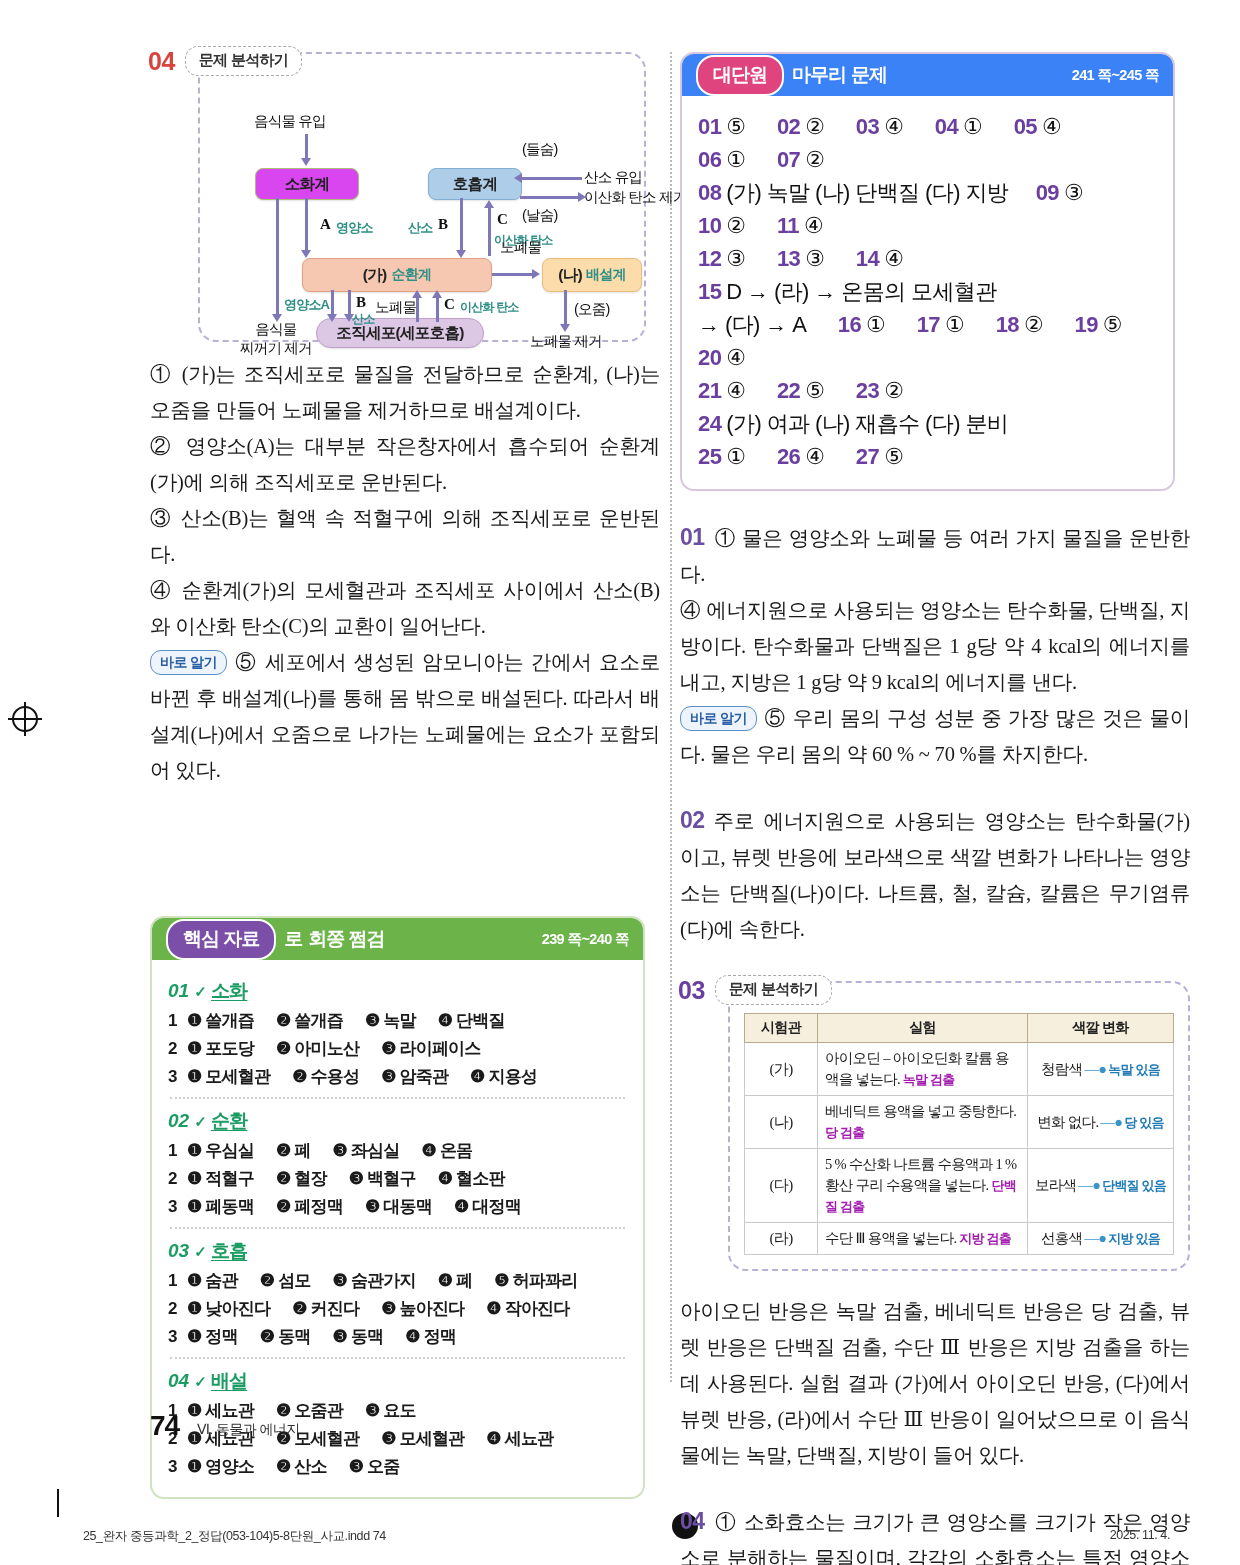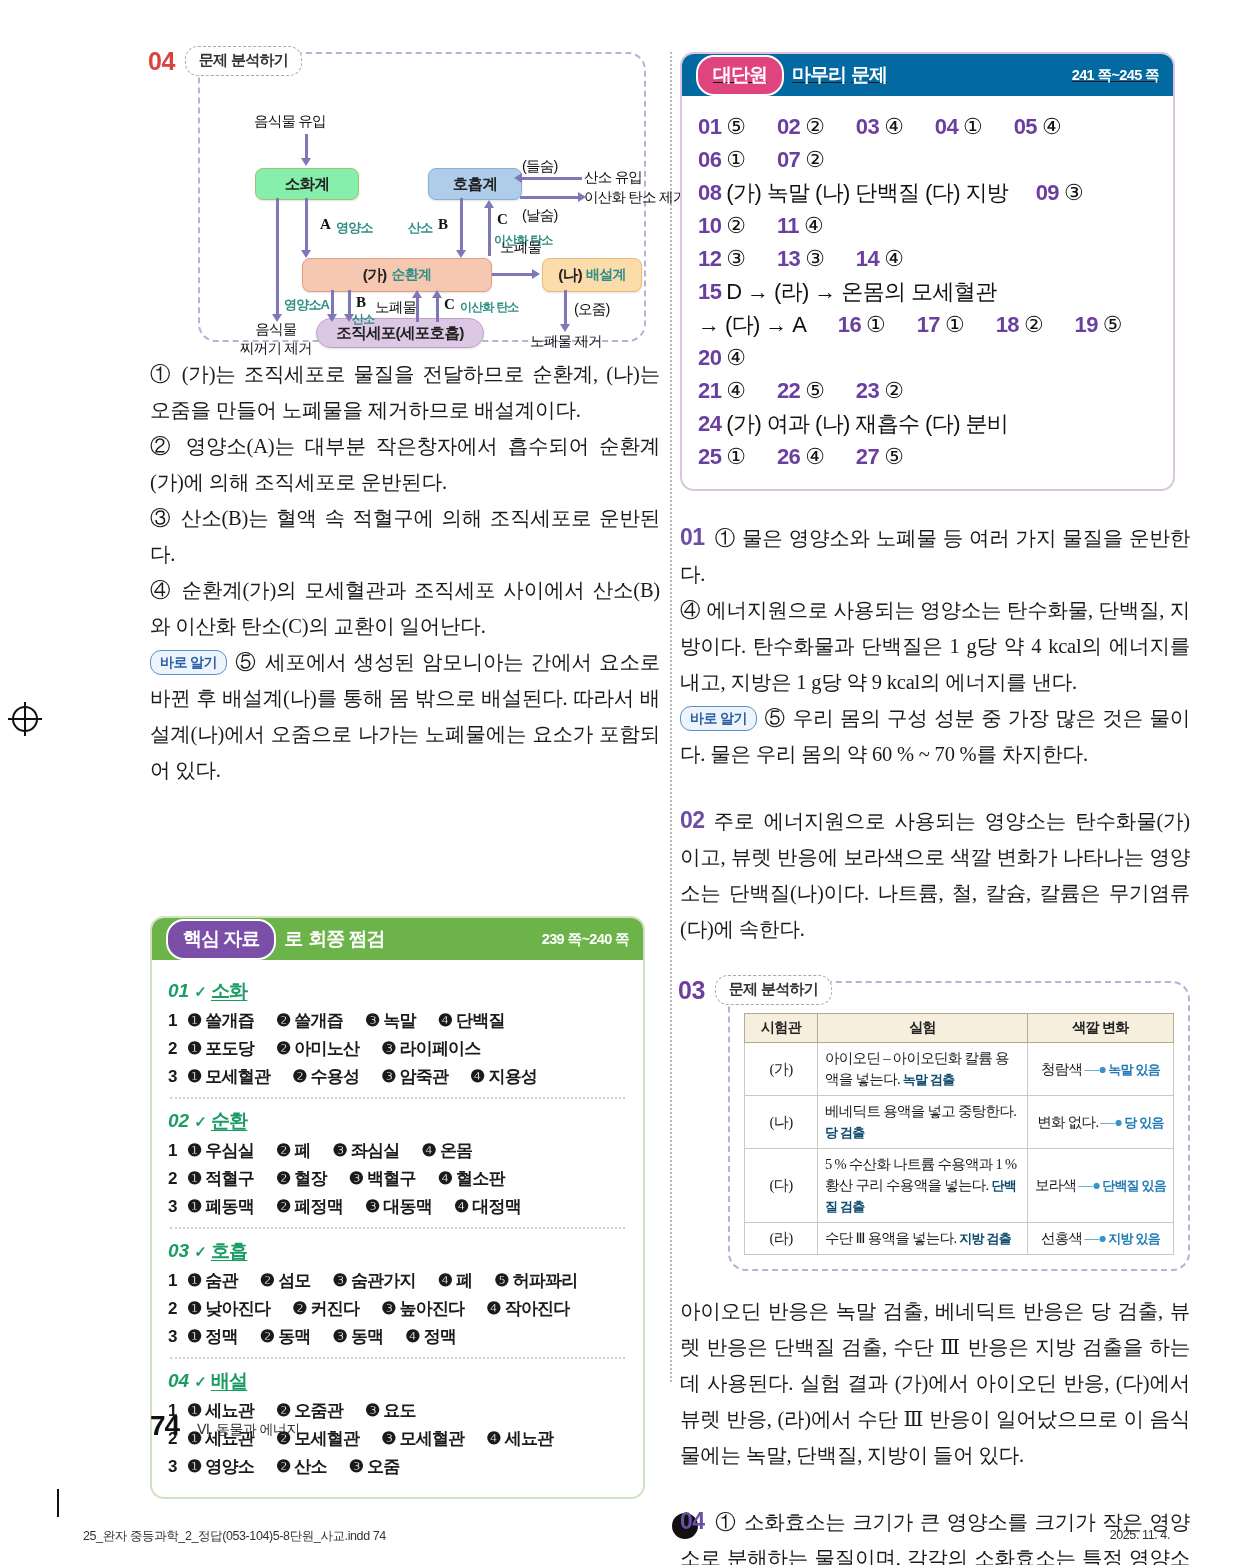--- a/index.html
+++ b/index.html
@@ -58,21 +58,21 @@
     color:#333;padding:4px 13px 5px;letter-spacing:-0.7px;white-space:nowrap;
   }
 
   
   .diagram{position:relative;width:100%;height:100%;font-family:"Liberation Sans",sans-serif;}
   .dbox{
     position:absolute;border-radius:8px;display:flex;align-items:center;justify-content:center;
     font-size:15.5px;letter-spacing:-0.7px;font-weight:bold;color:#222;
     box-shadow:0 1px 2px rgba(0,0,0,.12);
   }
-  .dbox.green{background:#86efac;border:1.5px solid #a9bf76;font-family:Liberation Serif, serif;}
+  .dbox.green{background:#d946ef;border:1.5px solid #a9bf76;font-family:Liberation Serif, serif;}
   .dbox.blue{background:#aecde8;border:1.5px solid #86b0d3;}
   .dbox.salmon{background:#f6c8b2;border:1.5px solid #e0a083;}
   .dbox.tan{background:#fbdcaa;border:1.5px solid #e8bd7c;}
   .dbox.purple{background:#dcc7e4;border:1.5px solid #bfa0cc;border-radius:16px;}
   .dlabel{position:absolute;font-size:13px;letter-spacing:-0.8px;color:#111;white-space:nowrap;}
   .dlabel.teal{color:#2f8f86;font-weight:bold;}
   .dlabel.ser{font-family:"Liberation Serif",serif;font-size:15px;font-weight:bold;}
   .dlabel.big{font-size:14.5px;}
   .arrow{position:absolute;background:#7e77b8;}
   .arrow.v{width:2.5px;}
@@ -81,21 +81,21 @@
   .ahead.down{border-left:5px solid transparent;border-right:5px solid transparent;border-top:8px solid #7e77b8;}
   .ahead.up{border-left:5px solid transparent;border-right:5px solid transparent;border-bottom:8px solid #7e77b8;}
   .ahead.right{border-top:5px solid transparent;border-bottom:5px solid transparent;border-left:8px solid #7e77b8;}
   .ahead.left{border-top:5px solid transparent;border-bottom:5px solid transparent;border-right:8px solid #7e77b8;}
 
   
   .card{position:relative;border:2px solid #cfe3c0;border-radius:14px;background:#fff;
         width:495px;margin-top:0;box-sizing:border-box;overflow:hidden;}
   .card-bar{background:#6cb44a;height:42px;display:flex;align-items:center;padding:0 14px;
         position:relative;}
-  .card-bar.purple{background:#0369a1;text-decoration:underline;}
+  .card-bar.purple{background:#3b82f6;}
   .pill{
     background:#7b4fa8;color:#fff;border-radius:18px;padding:5px 15px 6px;
     font-family:"Liberation Sans",sans-serif;font-weight:bold;font-size:19px;letter-spacing:-1px;
     border:2px solid #fff;
   }
   .pill.pink{background:#e0447f;}
   .bar-txt{color:#fff;font-family:"Liberation Sans",sans-serif;font-weight:bold;
       font-size:19px;letter-spacing:-1px;margin-left:8px;}
   .bar-pages{margin-left:auto;color:#fff;font-family:"Liberation Sans",sans-serif;
       font-weight:bold;font-size:14.5px;letter-spacing:-0.6px;}
@@ -122,21 +122,21 @@
   .panel2{position:relative;border:2px dashed #b9b0d6;border-radius:18px;
       padding:16px 14px 14px;margin-left:48px;width:462px;box-sizing:border-box;}
   table.exp{border-collapse:collapse;width:100%;font-family:"Liberation Sans",sans-serif;
       background:#fff;}
   table.exp th{background:#f6efdd;border:1px solid #b9aa8c;font-size:14px;letter-spacing:-0.7px;
       padding:5px 4px;font-weight:bold;color:#222;}
   table.exp td{border:1px solid #c9c9c9;font-size:14.5px;letter-spacing:-0.7px;padding:5px 7px;
       font-family:"Liberation Serif",serif;line-height:21px;vertical-align:middle;}
   table.exp td.tube{text-align:center;font-size:15px;width:58px;}
   table.exp td.chg{text-align:center;width:130px;white-space:nowrap;}
-  .tag{color:#0c4a6e;font-family:"Liberation Sans",sans-serif;font-weight:bold;font-size:13px;
+  .tag{color:#a21caf;font-family:"Liberation Sans",sans-serif;font-weight:bold;font-size:13px;
       letter-spacing:-0.8px;}
   .lead{color:#1f7ab5;font-family:"Liberation Sans",sans-serif;font-weight:bold;font-size:13px;
       letter-spacing:-0.8px;}
   .connect{display:inline-block;color:#3a94c9;margin:0 2px;}
 
   .footer-num{position:absolute;left:150px;top:1410px;font-family:"Liberation Sans",sans-serif;
       font-weight:bold;font-size:28px;color:#111;letter-spacing:-1px;}
   .footer-ch{position:absolute;left:197px;top:1421px;font-family:"Liberation Sans",sans-serif;
       font-size:14px;color:#333;letter-spacing:-0.6px;}
   .imprint{position:absolute;left:83px;top:1528px;font-family:"Liberation Sans",sans-serif;
@@ -201,21 +201,21 @@
         <div class="arrow v" style="left:248px;top:130px;height:54px;"></div>
         <div class="ahead down" style="left:244px;top:182px;"></div>
         <div class="dlabel teal" style="left:196px;top:151px;">산소</div>
         <div class="dlabel ser" style="left:226px;top:148px;">B</div>
 
         <div class="arrow v" style="left:276px;top:138px;height:50px;"></div>
         <div class="ahead up" style="left:272px;top:132px;"></div>
         <div class="dlabel ser" style="left:285px;top:143px;">C</div>
         <div class="dlabel teal" style="left:282px;top:164px;font-size:12px;">이산화 탄소</div>
 
-        <div class="dlabel big" style="left:310px;top:72px;margin-top:17px;">(들숨)</div>
+        <div class="dlabel big" style="left:310px;top:72px;">(들숨)</div>
         <div class="arrow h" style="left:308px;top:109px;width:62px;"></div>
         <div class="ahead left" style="left:302px;top:105px;"></div>
         <div class="dlabel big" style="left:372px;top:100px;">산소 유입</div>
 
         <div class="arrow h" style="left:308px;top:128px;width:62px;"></div>
         <div class="ahead right" style="left:366px;top:124px;"></div>
         <div class="dlabel big" style="left:372px;top:120px;">이산화 탄소 제거</div>
         <div class="dlabel big" style="left:310px;top:138px;">(날숨)</div>
 
         <div class="dlabel big" style="left:288px;top:170px;">노폐물</div>

